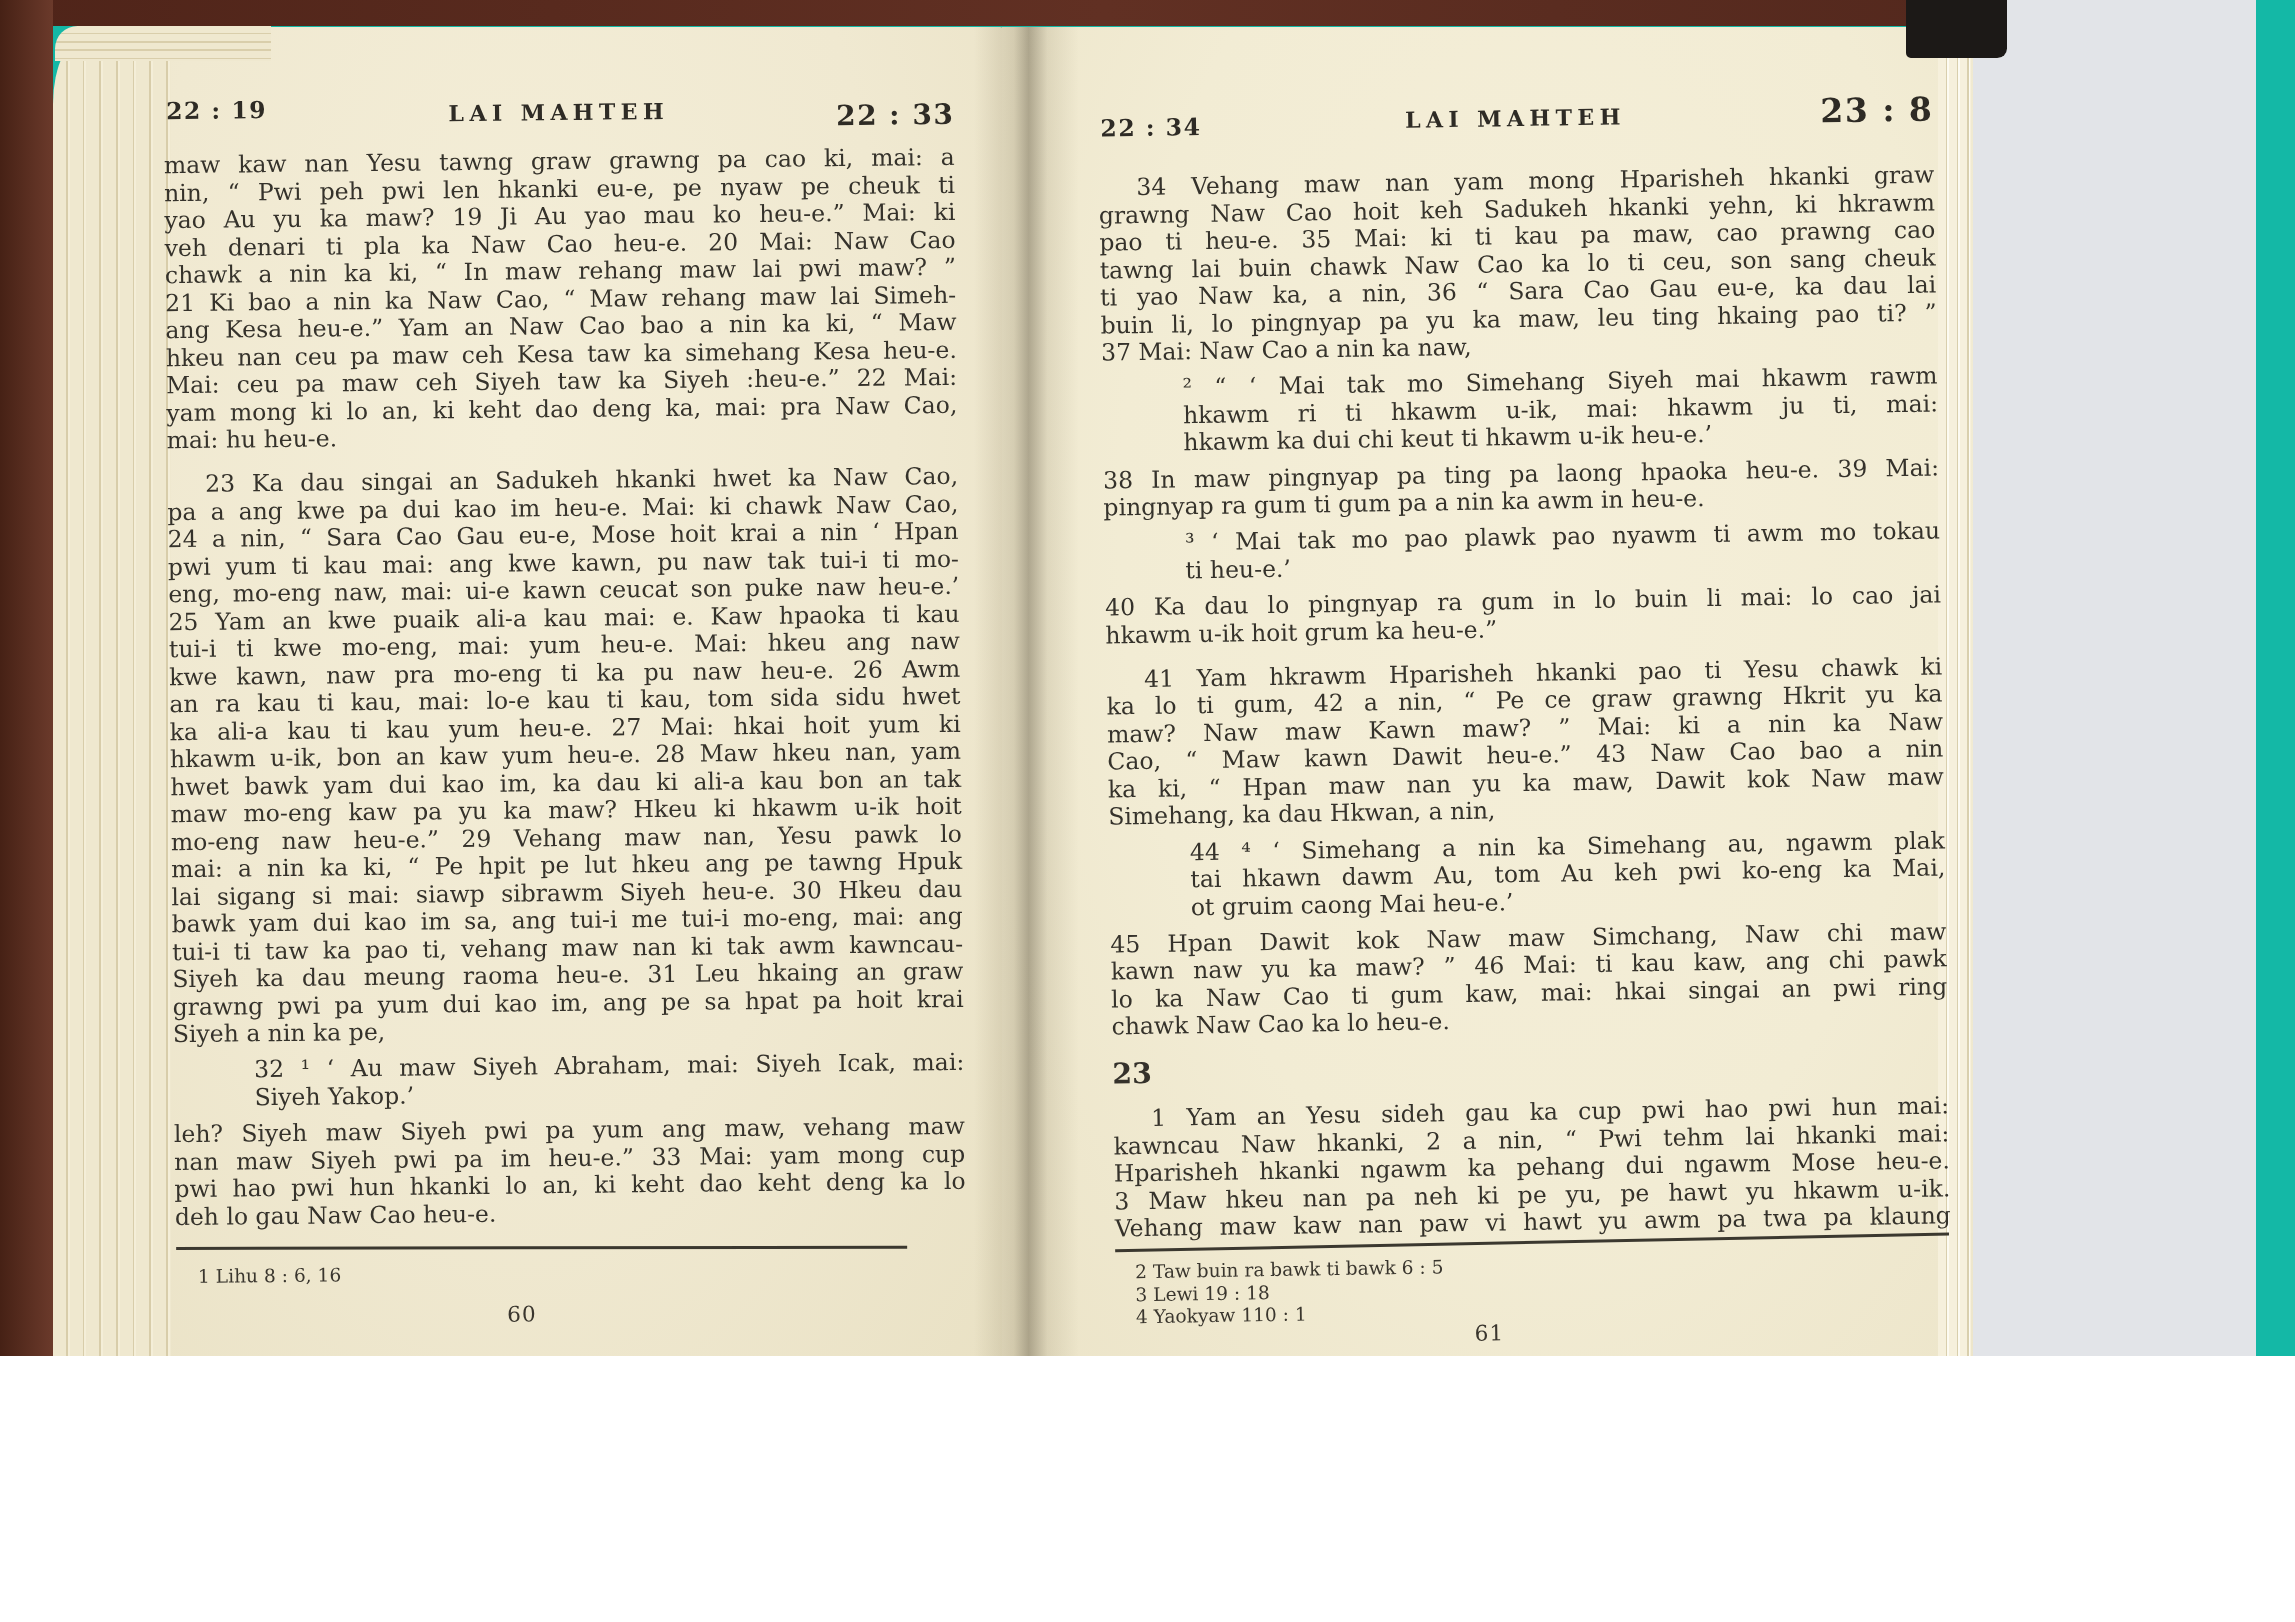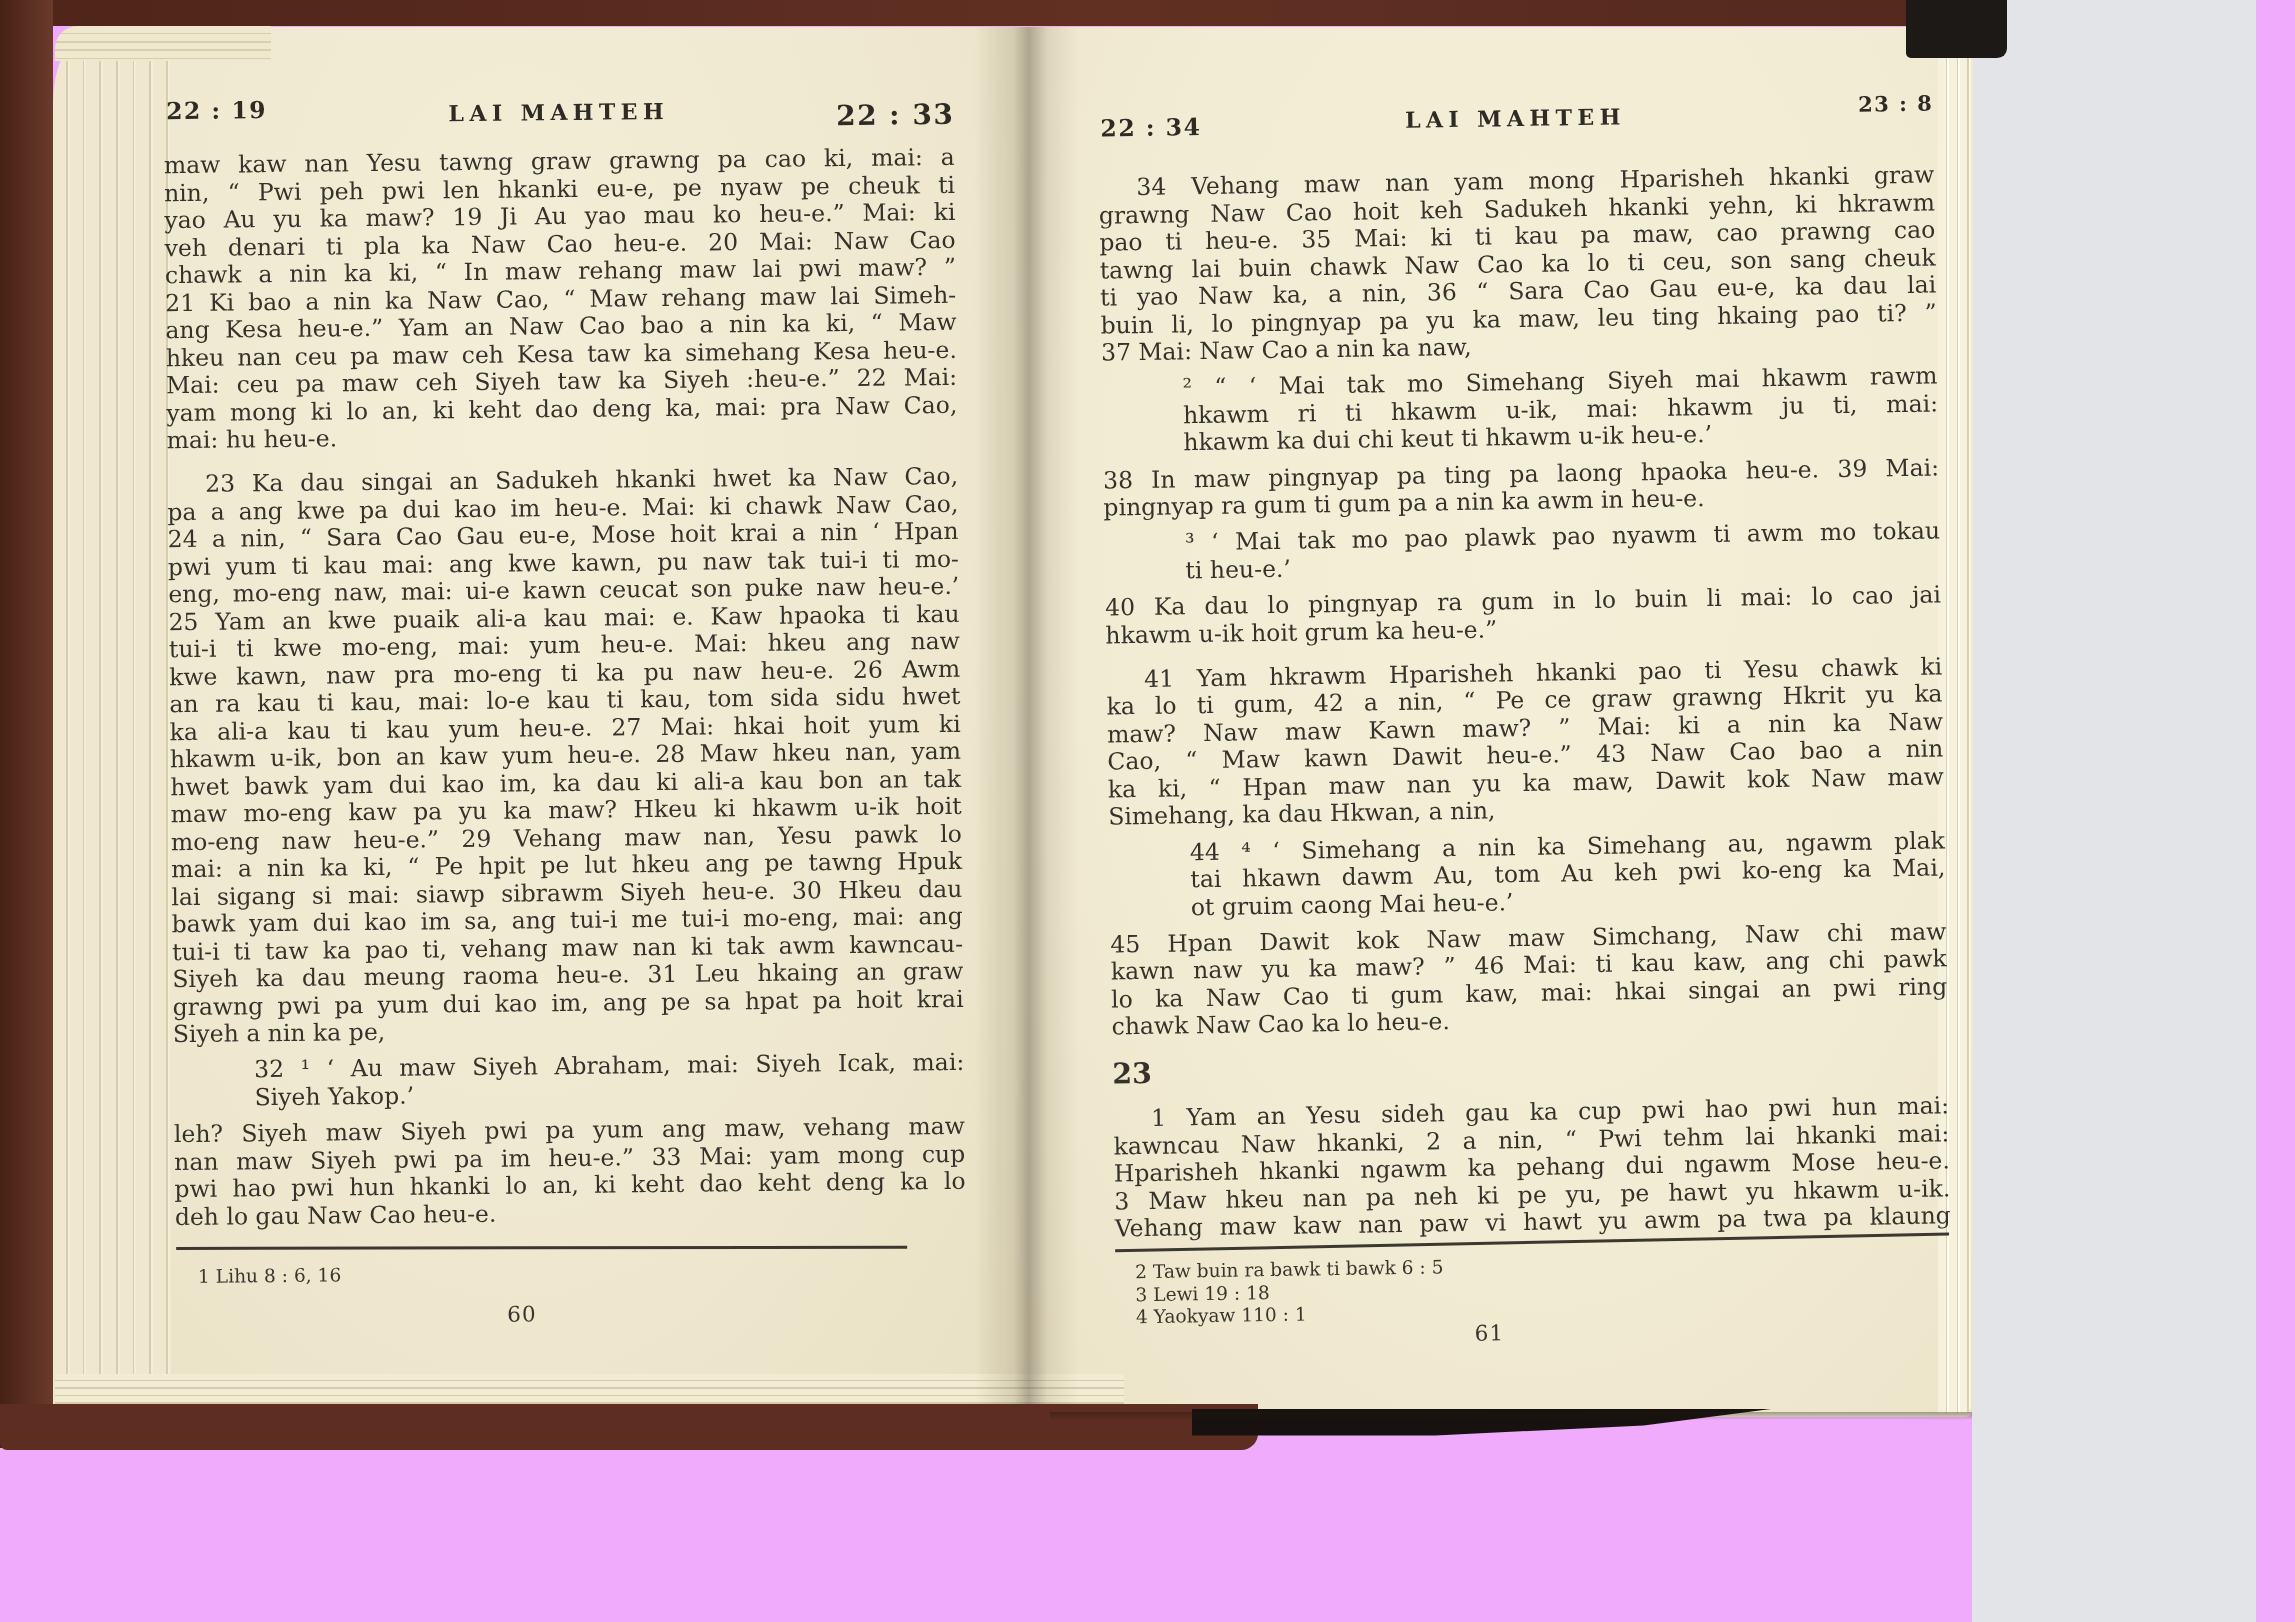--- a/index.html
+++ b/index.html
@@ -1,16 +1,16 @@
 <!DOCTYPE html>
 <html style="font-size:7.8px"><head>
 <meta charset="utf-8">
 <style>
   html,body{margin:0;padding:0;background:#ffffff;}
-  #scan-root{position:relative;width:2295px;height:1622px;background:#f0abfc;overflow:hidden;
+  #scan-root{position:relative;width:2295px;height:1356px;background:#14b8a6;overflow:hidden;
              font-family:"DejaVu Serif", serif;color:#35322b;}
   .abs{position:absolute;}
 
   
   #scanner-bg{left:1972px;top:0;width:284px;height:1622px;background:#e2e4e8;}
 
   
   #cover-top{left:0;top:0;width:2007px;height:25.5px;background:linear-gradient(to right,#4f2419,#613023 55%,#53281d);}
   #cover-corner-tr{left:1906px;top:0;width:101px;height:58px;background:#1c1917;border-radius:0 0 9.8px 4.9px;}
   #cover-left{left:0;top:0;width:53px;height:1448px;background:linear-gradient(to right,#462115,#6b3a2b);}
@@ -42,21 +42,21 @@
   #textcol-left{left:169px;top:92px;width:791px;transform:rotate(-0.6deg);}
   #textcol-right{left:1106px;top:92px;width:836px;transform:rotate(-0.9deg);}
 
   .header{position:relative;height:0;}
   .h-item{position:absolute;font-weight:700;letter-spacing:1.5px;white-space:nowrap;color:#2e2b25;}
   .h-left{left:2.9px;top:2px;font-size:23.5px;}
   .h-center{left:0;right:0;text-align:center;top:6.9px;font-size:22px;letter-spacing:5.4px;}
   .h-right{right:0;top:12.8px;font-size:28px;}
   #textcol-right .h-left{top:16.7px;}
   #textcol-right .h-center{top:12.8px;}
-  #textcol-right .h-right{top:4px;font-size:21px;}
+  #textcol-right .h-right{top:10px;font-size:33px;}
 
   .body{position:relative;}
   #textcol-left .body{margin-top:56px;}
   #textcol-right .body{margin-top:76px;}
 
   .block+.block{margin-top:16.7px;}
   .body .quote{margin-top:8.8px;}
   .quote+.block{margin-top:8.8px;}
   .quote{padding-left:81px;}
   .chapter{margin-top:16.7px;margin-bottom:11.8px;text-align:center;font-weight:700;font-size:28.4px;line-height:31px;}

